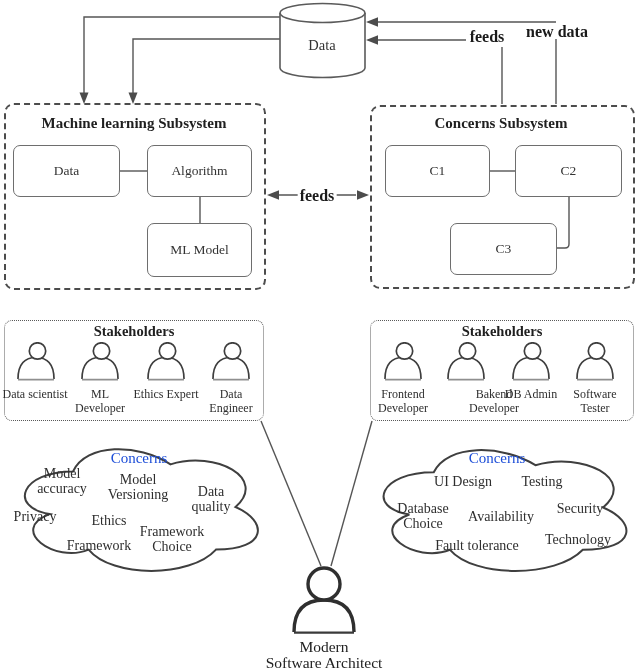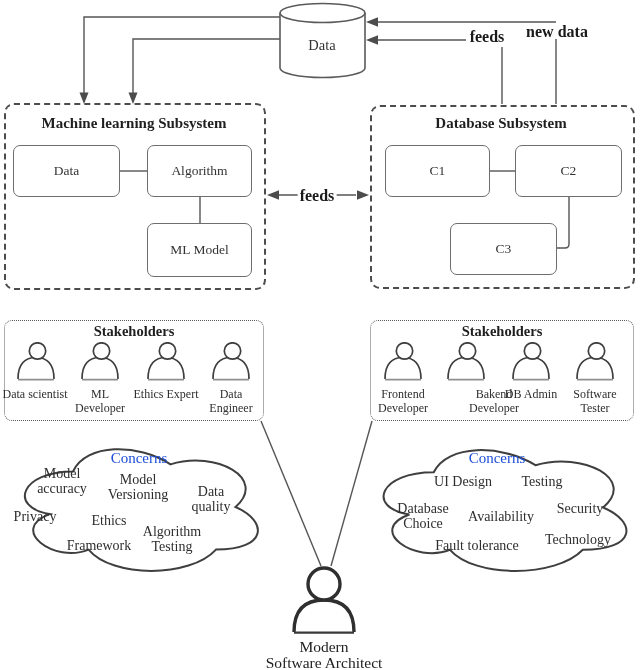--- a/index.html
+++ b/index.html
@@ -137,21 +137,21 @@
     <span>Data</span>
   </div>
   <div class="abs cbox" id="box-algorithm">
     <span>Algorithm</span>
   </div>
   <div class="abs cbox" id="box-mlmodel">
     <span>ML Model</span>
   </div>
 
   <div class="abs subsys" id="sw-frame"></div>
-  <div class="abs ctr subsys-title nw" id="sw-title">Database Subsystem</div>
+  <div class="abs ctr subsys-title nw" id="sw-title">Concerns Subsystem</div>
   <div class="abs cbox" id="box-c1">
     <span>C1</span>
   </div>
   <div class="abs cbox" id="box-c2">
     <span>C2</span>
   </div>
   <div class="abs cbox" id="box-c3">
     <span>C3</span>
   </div>
 
@@ -173,21 +173,21 @@
   <div class="abs ctr member-label" style="left:466px;margin-left:28px;">Bakend Developer</div>
   <div class="abs ctr member-label" style="left:531px;">DB Admin</div>
   <div class="abs ctr member-label" style="left:595px;">Software Tester</div>
 
   <div class="abs ctr cloud-title nw" id="ml-cloud-title">Concerns</div>
   <div class="abs ctr citem" id="mlc0">Model accuracy</div>
   <div class="abs ctr citem" id="mlc1">Model Versioning</div>
   <div class="abs ctr citem" id="mlc2">Data quality</div>
   <div class="abs ctr citem nw" id="mlc3">Privacy</div>
   <div class="abs ctr citem nw" id="mlc4">Ethics</div>
-  <div class="abs ctr citem" id="mlc5">Algorithm Testing</div>
+  <div class="abs ctr citem" id="mlc5">Framework Choice</div>
   <div class="abs ctr citem nw" id="mlc6">Framework</div>
 
   <div class="abs ctr cloud-title nw" id="sw-cloud-title">Concerns</div>
   <div class="abs ctr citem nw" id="swc0">UI Design</div>
   <div class="abs ctr citem nw" id="swc1">Testing</div>
   <div class="abs ctr citem" id="swc2">Database Choice</div>
   <div class="abs ctr citem nw" id="swc3">Availability</div>
   <div class="abs ctr citem nw" id="swc4">Security</div>
   <div class="abs ctr citem nw" id="swc5">Fault tolerance</div>
   <div class="abs ctr citem nw" id="swc6">Technology</div>

